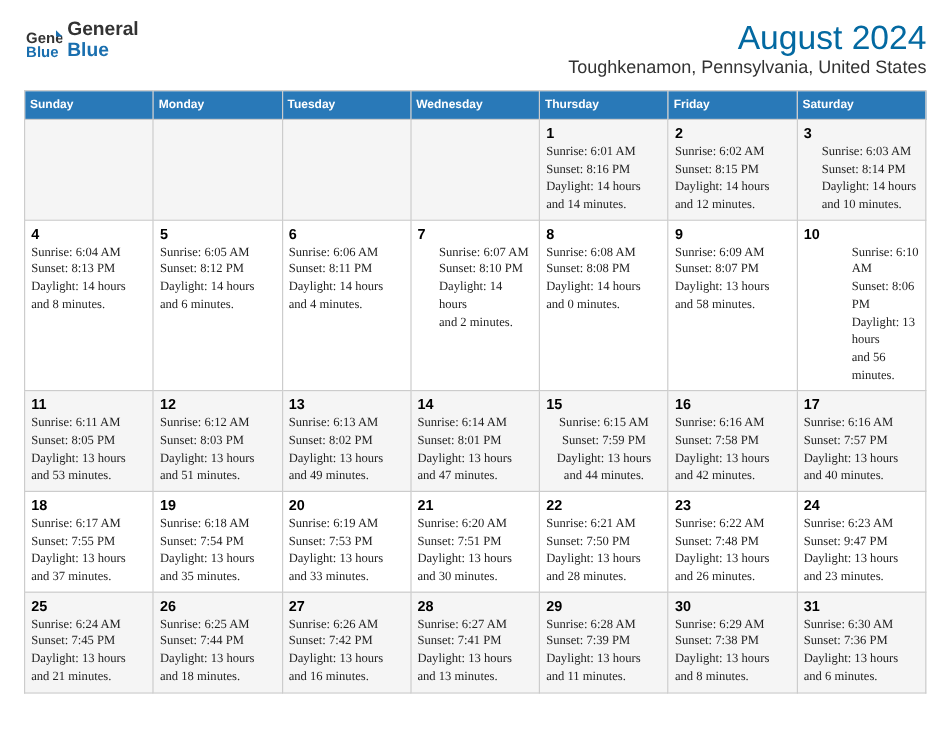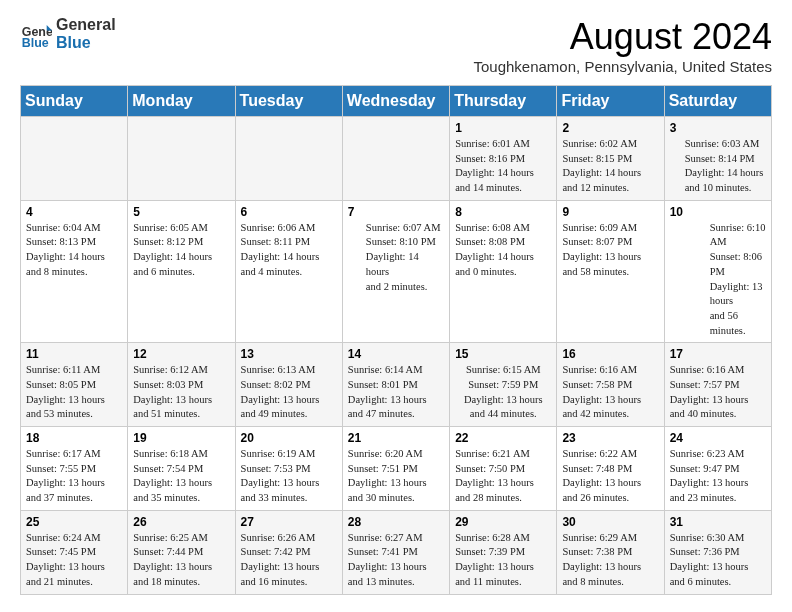--- a/index.html
+++ b/index.html
@@ -22,39 +22,39 @@
       gap: 4px;
     }
     .logo-icon {
       width: 32px;
       height: 32px;
     }
     .title-block {
       text-align: right;
     }
     .month-year {
-      font-size: 36px;
+      font-size: 28px;
       font-weight: normal;
-      color: #000000;
+      color: #0369a1;
     }
     .location {
       font-size: 15px;
       color: #333;
     }
     table {
       width: 100%;
       border-collapse: collapse;
       font-size: 11px;
     }
     thead th {
       background-color: #2979b8;
       color: #fff;
       padding: 6px 4px;
       text-align: left;
-      font-size: 16px;
+      font-size: 10px;
       font-weight: bold;
       border: 1px solid #ccc;
     }
     tbody td {
       border: 1px solid #ccc;
       vertical-align: top;
       padding: 4px 5px;
       width: calc(100% / 7);
       height: 80px;
     }

